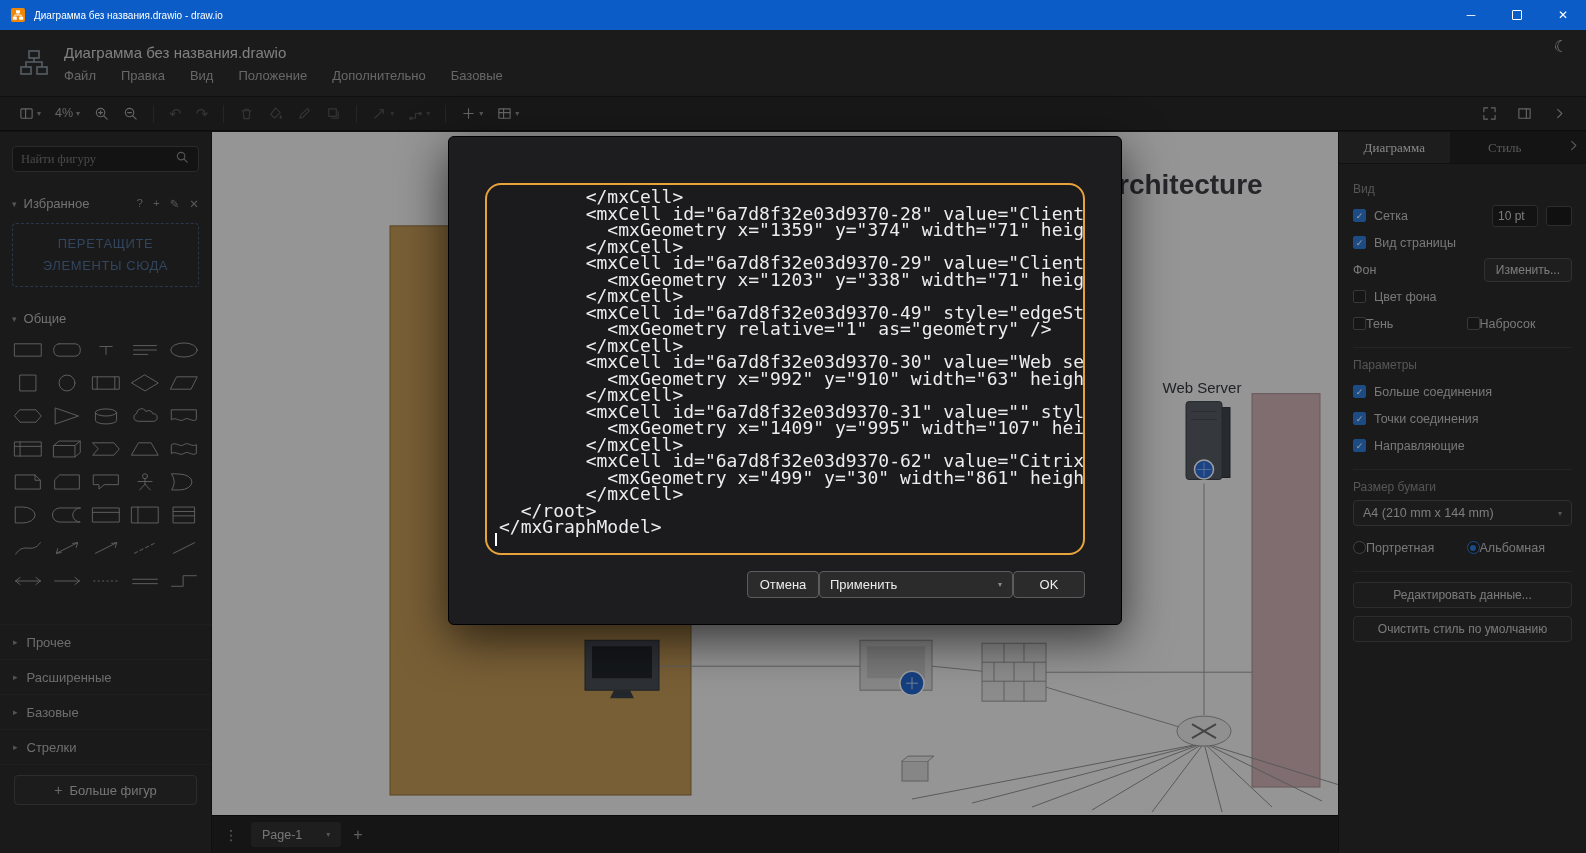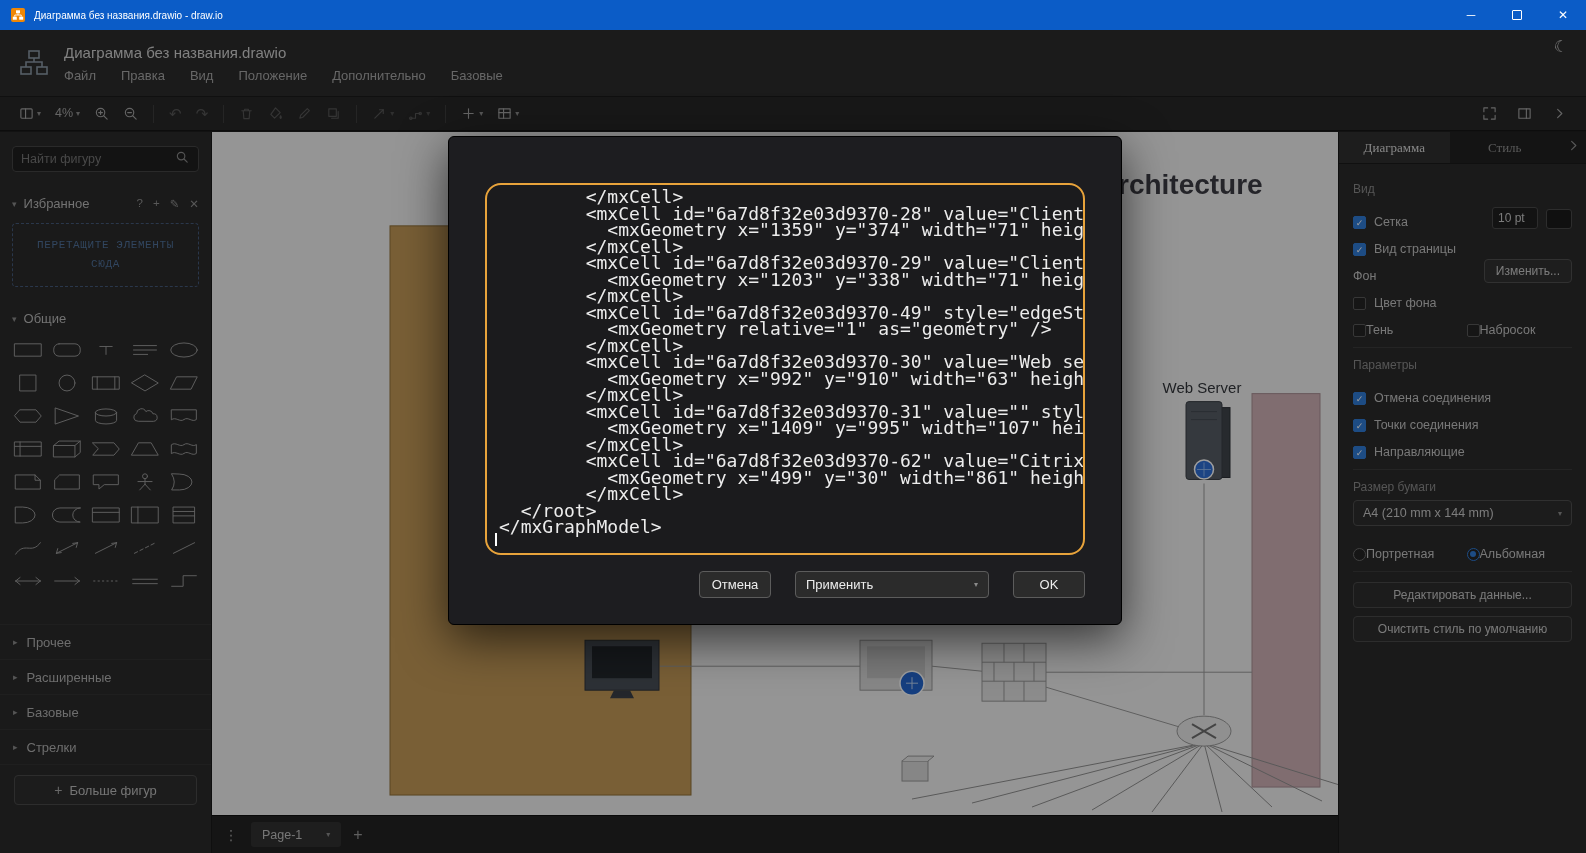--- a/index.html
+++ b/index.html
@@ -32,26 +32,26 @@
   .disabled { opacity:.38; }
   .toolbar-right { margin-left:auto; display:flex; gap:6px; }
   .uglyph { font-size:15px; }
 
   
   .main { position:absolute; top:132px; bottom:0; left:0; right:0; display:flex; }
 
   
   .sidebar { width:212px; background:#2a2a2a; border-right:1px solid #191919; position:relative; overflow:hidden; }
   .search-box { margin:14px 12px 0; height:26px; background:#1f1f1f; border:1px solid #454545; border-radius:4px; display:flex; align-items:center; padding:0 8px; gap:6px; color:#8a8a8a; }
-  .search-box input { flex:1; min-width:0; background:transparent; border:none; outline:none; color:#b8b8b8; font-size:12.5px; font-family:Liberation Sans, sans-serif; }
+  .search-box input { flex:1; min-width:0; background:transparent; border:none; outline:none; color:#b8b8b8; font-size:12.5px; font-family:Liberation Serif, serif; }
   .search-box input::placeholder { color:#767676; }
   .side-header { display:flex; align-items:center; gap:7px; padding:0 12px; margin-top:24px; color:#b8b8b8; font-size:13px; }
   .chev { font-size:9px; color:#8a8a8a; }
   .fav-icons { margin-left:auto; display:flex; gap:10px; color:#8f8f8f; font-size:11.5px; }
-  .dropzone { margin:12px 12px 0; height:64px; border:1px dashed #44597a; border-radius:4px; display:flex; align-items:center; justify-content:center; text-align:center; color:#4f7099; font-size:11px; letter-spacing:.6px; line-height:1.7; padding:0 16px;font-family:Liberation Mono, monospace; }
+  .dropzone { margin:12px 12px 0; height:64px; border:1px dashed #44597a; border-radius:4px; display:flex; align-items:center; justify-content:center; text-align:center; color:#4f7099; font-size:13px; letter-spacing:.6px; line-height:1.7; padding:0 16px; }
   .shape-grid { display:grid; grid-template-columns:repeat(5,1fr); padding:8px 8px 0; row-gap:2px; }
   .shape-cell { height:31px; display:flex; align-items:center; justify-content:center; color:#9a9a9a; }
   .shape-cell svg { width:30px; height:20px; }
   .collapsed-sections { margin-top:28px; border-top:1px solid #333; }
   .collapsed-row { height:35px; display:flex; align-items:center; gap:9px; padding:0 13px; border-bottom:1px solid #333; color:#b0b0b0; font-size:13px; }
   .more-shapes { margin:10px 14px; height:30px; border:1px solid #4a4a4a; background:#2e2e2e; border-radius:4px; display:flex; align-items:center; justify-content:center; gap:7px; color:#bdbdbd; font-size:13px; }
   .more-shapes .plus { font-size:14px; color:#a8a8a8; }
 
   
   .canvas-col { flex:1; display:flex; flex-direction:column; min-width:0; }
@@ -63,21 +63,21 @@
   .pagebar .plus { font-size:16px; }
 
   
   .format-panel { width:248px; background:#2a2a2a; border-left:1px solid #191919; display:flex; flex-direction:column; color:#c2c2c2; }
   .panel-tabs { display:flex; height:32px; background:#212121; border-bottom:1px solid #1a1a1a;font-family:Liberation Serif, serif; }
   .panel-tab { flex:1; display:flex; align-items:center; justify-content:center; font-size:13px; color:#8f8f8f; }
   .panel-tab.active { background:#303030; color:#d8d8d8; }
   .panel-collapse { width:26px; display:flex; align-items:center; justify-content:center; color:#8f8f8f; }
   .panel-body { padding:10px 14px; font-size:12.5px; overflow:hidden; }
   .section-title { font-size:12px; color:#8a8a8a; margin:8px 0 6px; }
-  .prow { display:flex; align-items:flex-end; gap:8px; min-height:27px; }
+  .prow { display:flex; align-items:center; gap:8px; min-height:27px; }
   .grow { flex:1; }
   .half { display:flex; align-items:center; flex:1; }
   .cb { width:13px; height:13px; flex:none; border:1px solid #5a5a5a; border-radius:2px; background:#242424; display:inline-flex; align-items:center; justify-content:center; color:#fff; font-size:9px; }
   .cb.checked { background:#2f7bd6; border-color:#2f7bd6; }
   .cb.checked::after { content:"✓"; }
   .radio { width:13px; height:13px; flex:none; border:1px solid #6a6a6a; border-radius:50%; position:relative; background:#242424; }
   .radio.checked { border-color:#2f7bd6; }
   .radio.checked::after { content:""; position:absolute; inset:2.5px; border-radius:50%; background:#2f7bd6; }
   .grid-input { width:46px; height:22px; background:#1f1f1f; border:1px solid #4a4a4a; border-radius:3px; color:#c8c8c8; font-size:12px; padding:0 5px; font-family:inherit; }
   .swatch { width:26px; height:20px; background:#1b1b1b; border:1px solid #4a4a4a; border-radius:3px; }
@@ -85,21 +85,21 @@
   .hr { border-top:1px solid #3a3a3a; margin:10px 0; }
   .pselect { height:26px; background:#2e2e2e; border:1px solid #4e4e4e; border-radius:4px; display:flex; align-items:center; justify-content:space-between; padding:0 9px; color:#c8c8c8; margin:4px 0 8px; }
   .btn-wide { display:block; width:100%; margin-top:8px; height:26px; background:#2e2e2e; border:1px solid #4a4a4a; border-radius:4px; color:#c5c5c5; font-size:12px; font-family:inherit; }
 
   
   .overlay { position:absolute; top:30px; left:0; right:0; bottom:0; background:rgba(0,0,0,.38); z-index:50; }
   .dialog { position:absolute; left:448px; top:136px; width:674px; background:#1d1d20; border:1px solid #000; border-radius:6px; box-shadow:0 14px 48px rgba(0,0,0,.65); z-index:60; padding:46px 36px 26px; }
   .xml-wrap { position:relative; }
   pre.xml { height:372px; background:#1b1b1d; border:2px solid #e8a33b; border-radius:16px; padding:4px 12px; font-family:"DejaVu Sans Mono",monospace; font-size:18px; line-height:16.5px; color:#ececec; overflow:hidden; white-space:pre; }
   .caret-bar { position:absolute; left:10px; top:350px; width:2px; height:13px; background:#ffffff; }
-  .dialog-buttons { display:flex; justify-content:flex-end; gap:24px; margin-top:16px; }
+  .dialog-buttons { display:flex; justify-content:flex-end; gap:0; margin-top:16px; }
   .dlg-btn { height:27px; min-width:72px; background:#2b2b2b; border:1px solid #5c5c5c; border-radius:4px; color:#ededed; font-size:13px; font-family:inherit; }
   .apply-select { height:27px; width:194px; background:#2b2b2b; border:1px solid #5c5c5c; border-radius:4px; color:#ededed; font-size:13px; display:flex; align-items:center; justify-content:space-between; padding:0 10px; }
 </style>
 </head>
 <body>
 
 <div class="titlebar">
   <span class="tb-icon">
     <svg width="14" height="14" viewBox="0 0 14 14">
         <rect width="14" height="14" rx="2" fill="#f08705"></rect>
@@ -651,21 +651,21 @@
           </span>
         <span class="half">
             <span class="cb"></span>
             <span>Набросок</span>
           </span>
       </div>
       <div class="hr"></div>
       <div class="section-title">Параметры</div>
       <div class="prow">
           <span class="cb checked"></span>
-          <span>Отмена соединения</span>
+          <span>Больше соединения</span>
         </div>
       <div class="prow">
           <span class="cb checked"></span>
           <span>Точки соединения</span>
         </div>
       <div class="prow">
           <span class="cb checked"></span>
           <span>Направляющие</span>
         </div>
       <div class="hr"></div>

